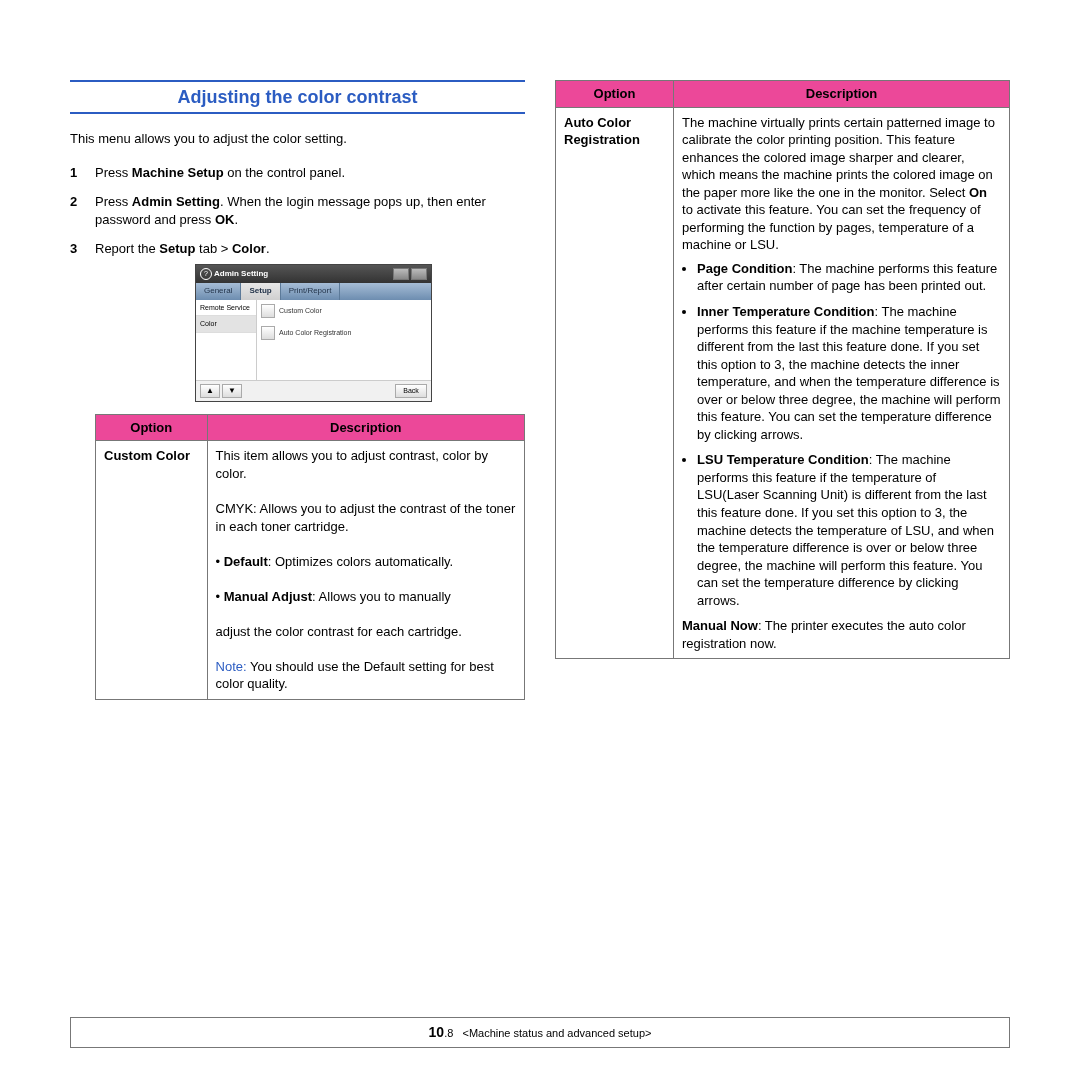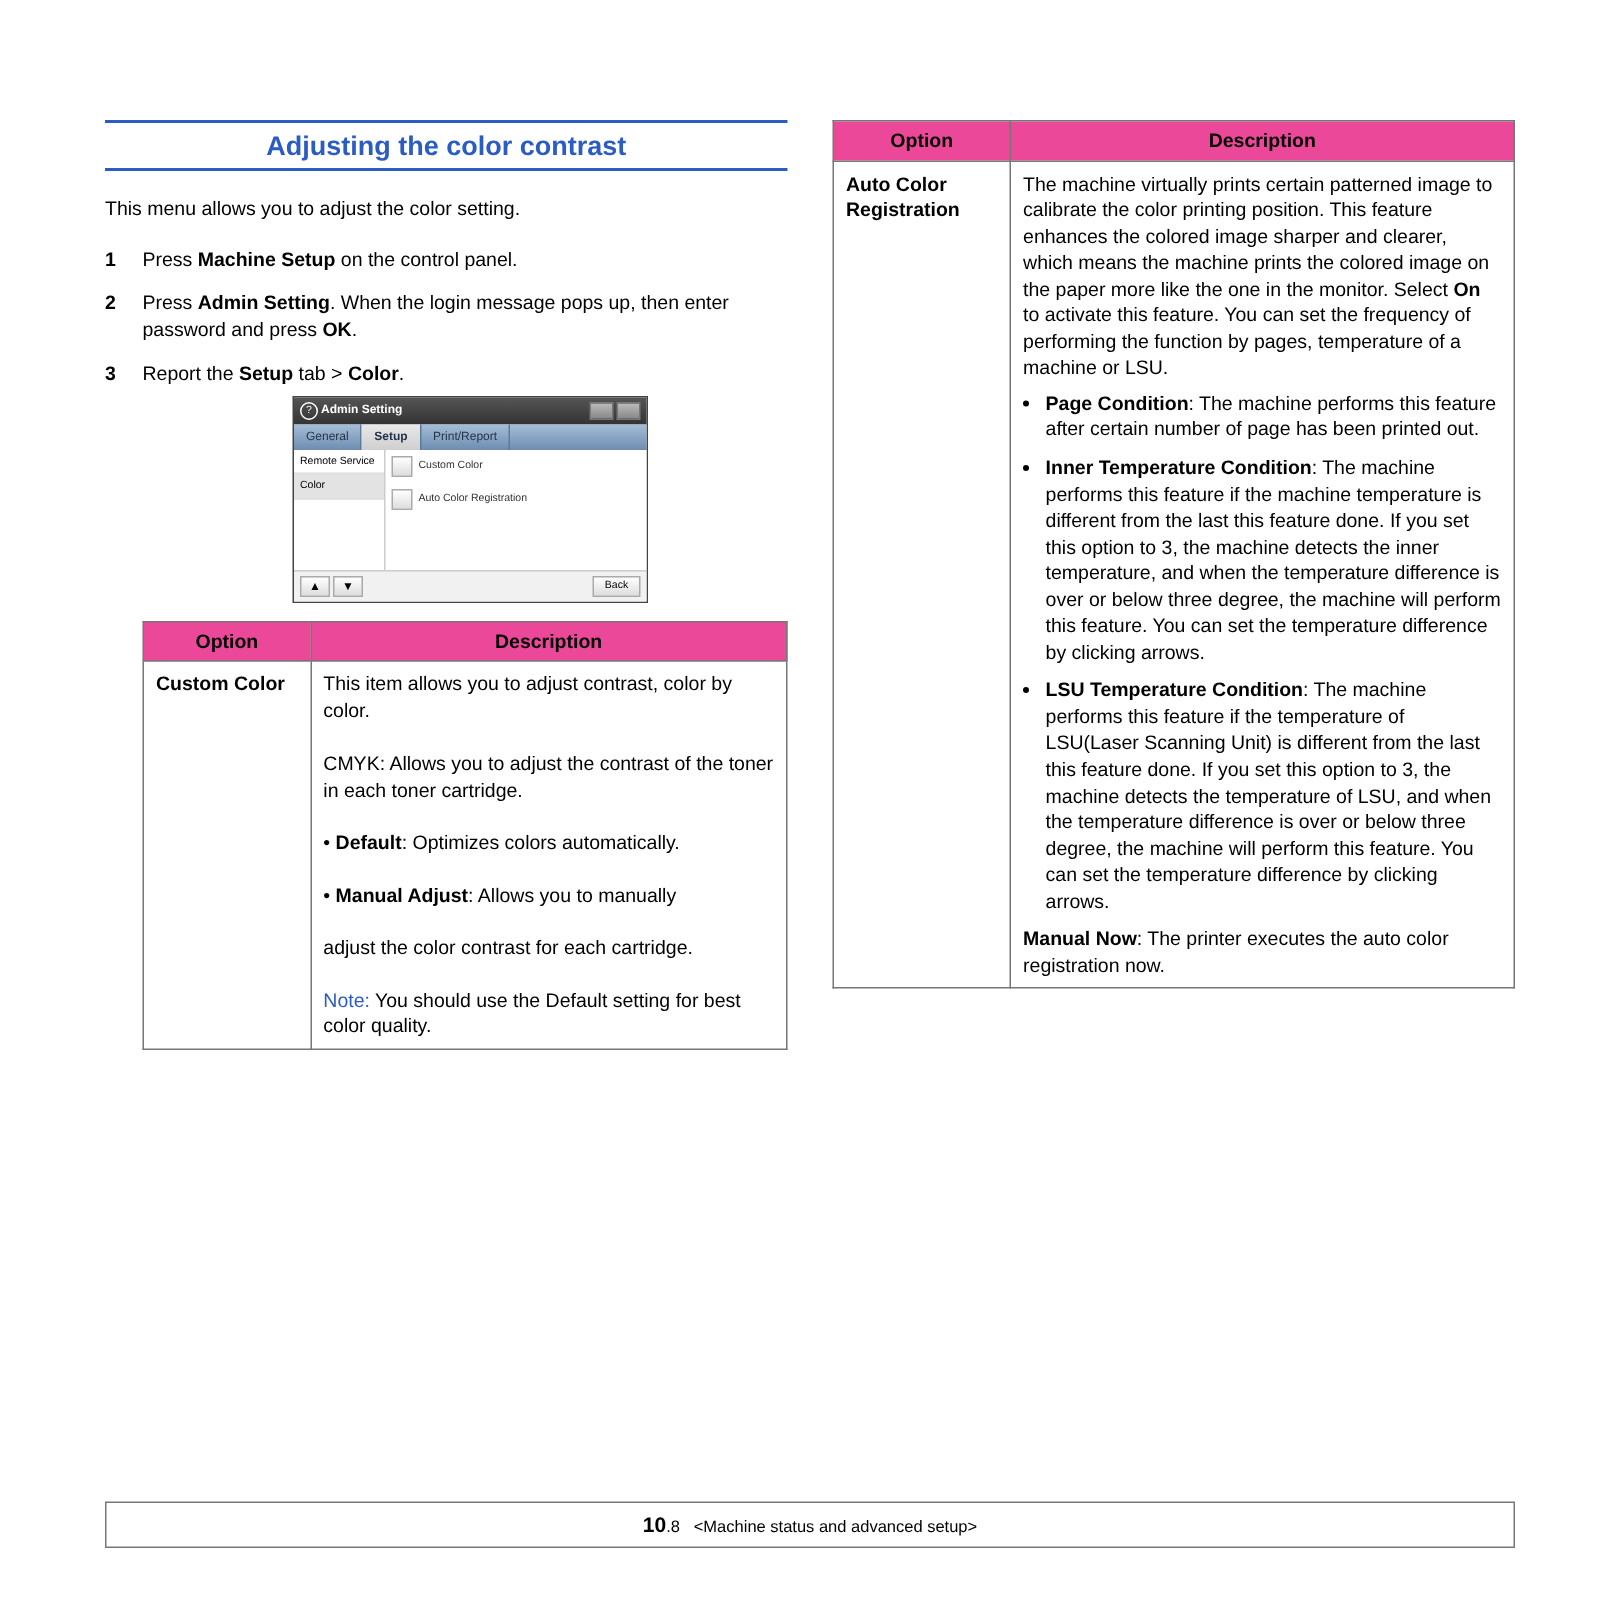--- a/index.html
+++ b/index.html
@@ -31,21 +31,21 @@
   .ss-arrows{display:flex;gap:2px}
   .ss-ab{width:18px;height:12px;border:1px solid #aaa;background:linear-gradient(#fff,#ddd);font-size:8px;text-align:center;line-height:12px}
   .ss-back{width:30px;height:12px;border:1px solid #aaa;background:linear-gradient(#fff,#ddd);font-size:7px;text-align:center;line-height:12px}
   table.opt{border-collapse:collapse;width:100%;border:1px solid #777}
   table.opt th{background:#ec4899;font-weight:bold;text-align:center;padding:4px;border:1px solid #777;font-size:13px}
   table.opt td{border:1px solid #777;padding:6px 8px;vertical-align:top;font-size:13px}
   .opt-col{width:26%}
   .note{color:#2b5cc2;font-weight:normal}
   ul.sub{margin:6px 0 0 0;padding-left:15px}
   ul.sub li{margin-bottom:8px}
-  .footer{position:absolute;bottom:48px;left:70px;right:70px;border:1px solid #777;padding:5px;text-align:center;font-size:11px}
+  .footer{position:absolute;bottom:32px;left:70px;right:70px;border:1px solid #777;padding:5px;text-align:center;font-size:11px}
   .footer .pn{font-size:14px;font-weight:bold}
 </style>
 </head>
 <body>
 
 <div class="page">
   <div class="columns">
     <div class="col">
       <h2 class="section">Adjusting the color contrast</h2>
       <p class="intro">This menu allows you to adjust the color setting.</p>

